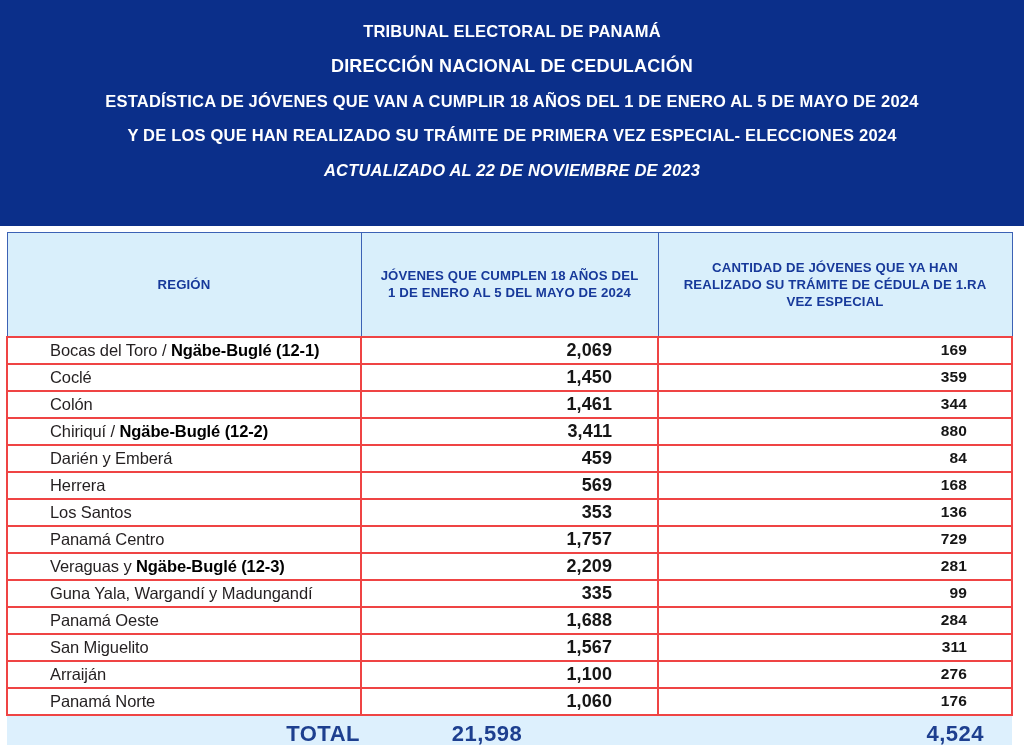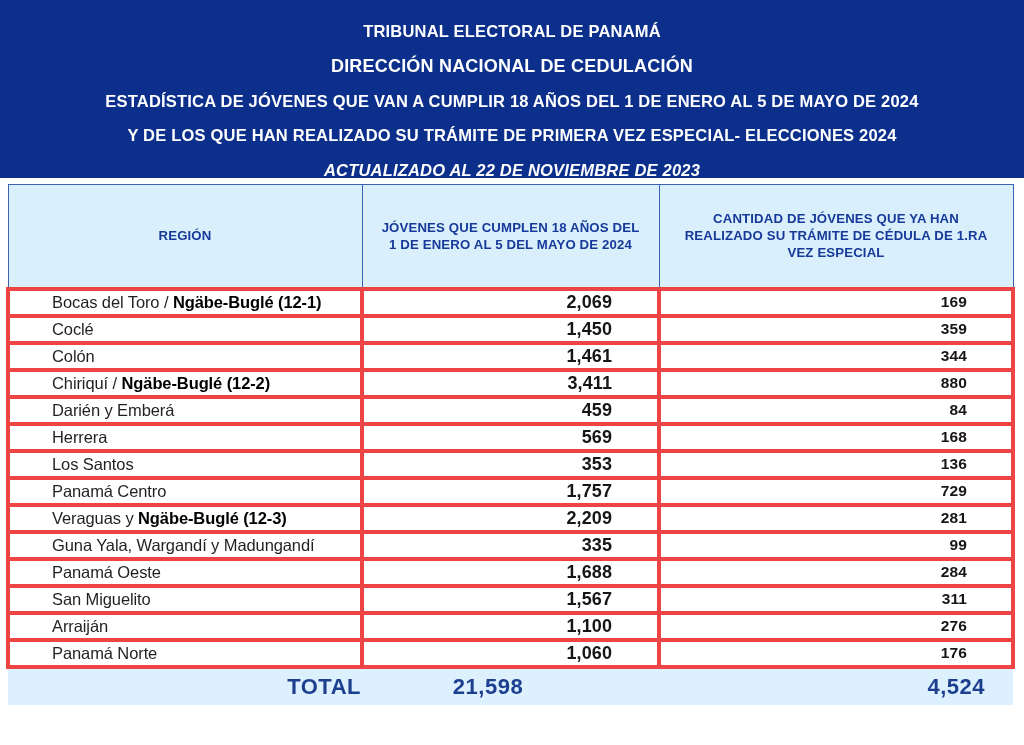--- a/index.html
+++ b/index.html
@@ -11,21 +11,21 @@
     width: 1024px;
     height: 745px;
     font-family: "Liberation Sans", sans-serif;
     overflow: hidden;
   }
 
   
   #banner {
     background: #0b2f8a;
     width: 1024px;
-    height: 178px;
+    height: 226px;
     box-sizing: border-box;
     padding: 16px 0 0 0;
     text-align: center;
   }
   #banner .bline {
     color: #ffffff;
     font-weight: bold;
     letter-spacing: 0.2px;
     line-height: 1.0;
     white-space: nowrap;
@@ -69,21 +69,21 @@
     padding: 2px 6px;
     box-sizing: border-box;
   }
   thead th.h-region { text-align: center; }
   thead th.h-num1  { text-align: center; padding: 2px 18px; }
   thead th.h-num2  { text-align: center; padding: 2px 18px; }
 
   
   tbody td {
     height: 27px;
-    border: 4px solid #ef4444;
+    border: 2px solid #ef4444;
     padding: 0;
     box-sizing: border-box;
     background: #ffffff;
   }
   td.region {
     text-align: left;
     padding-left: 42px;
     font-size: 16.5px;
     color: #231f20;
     font-weight: normal;

